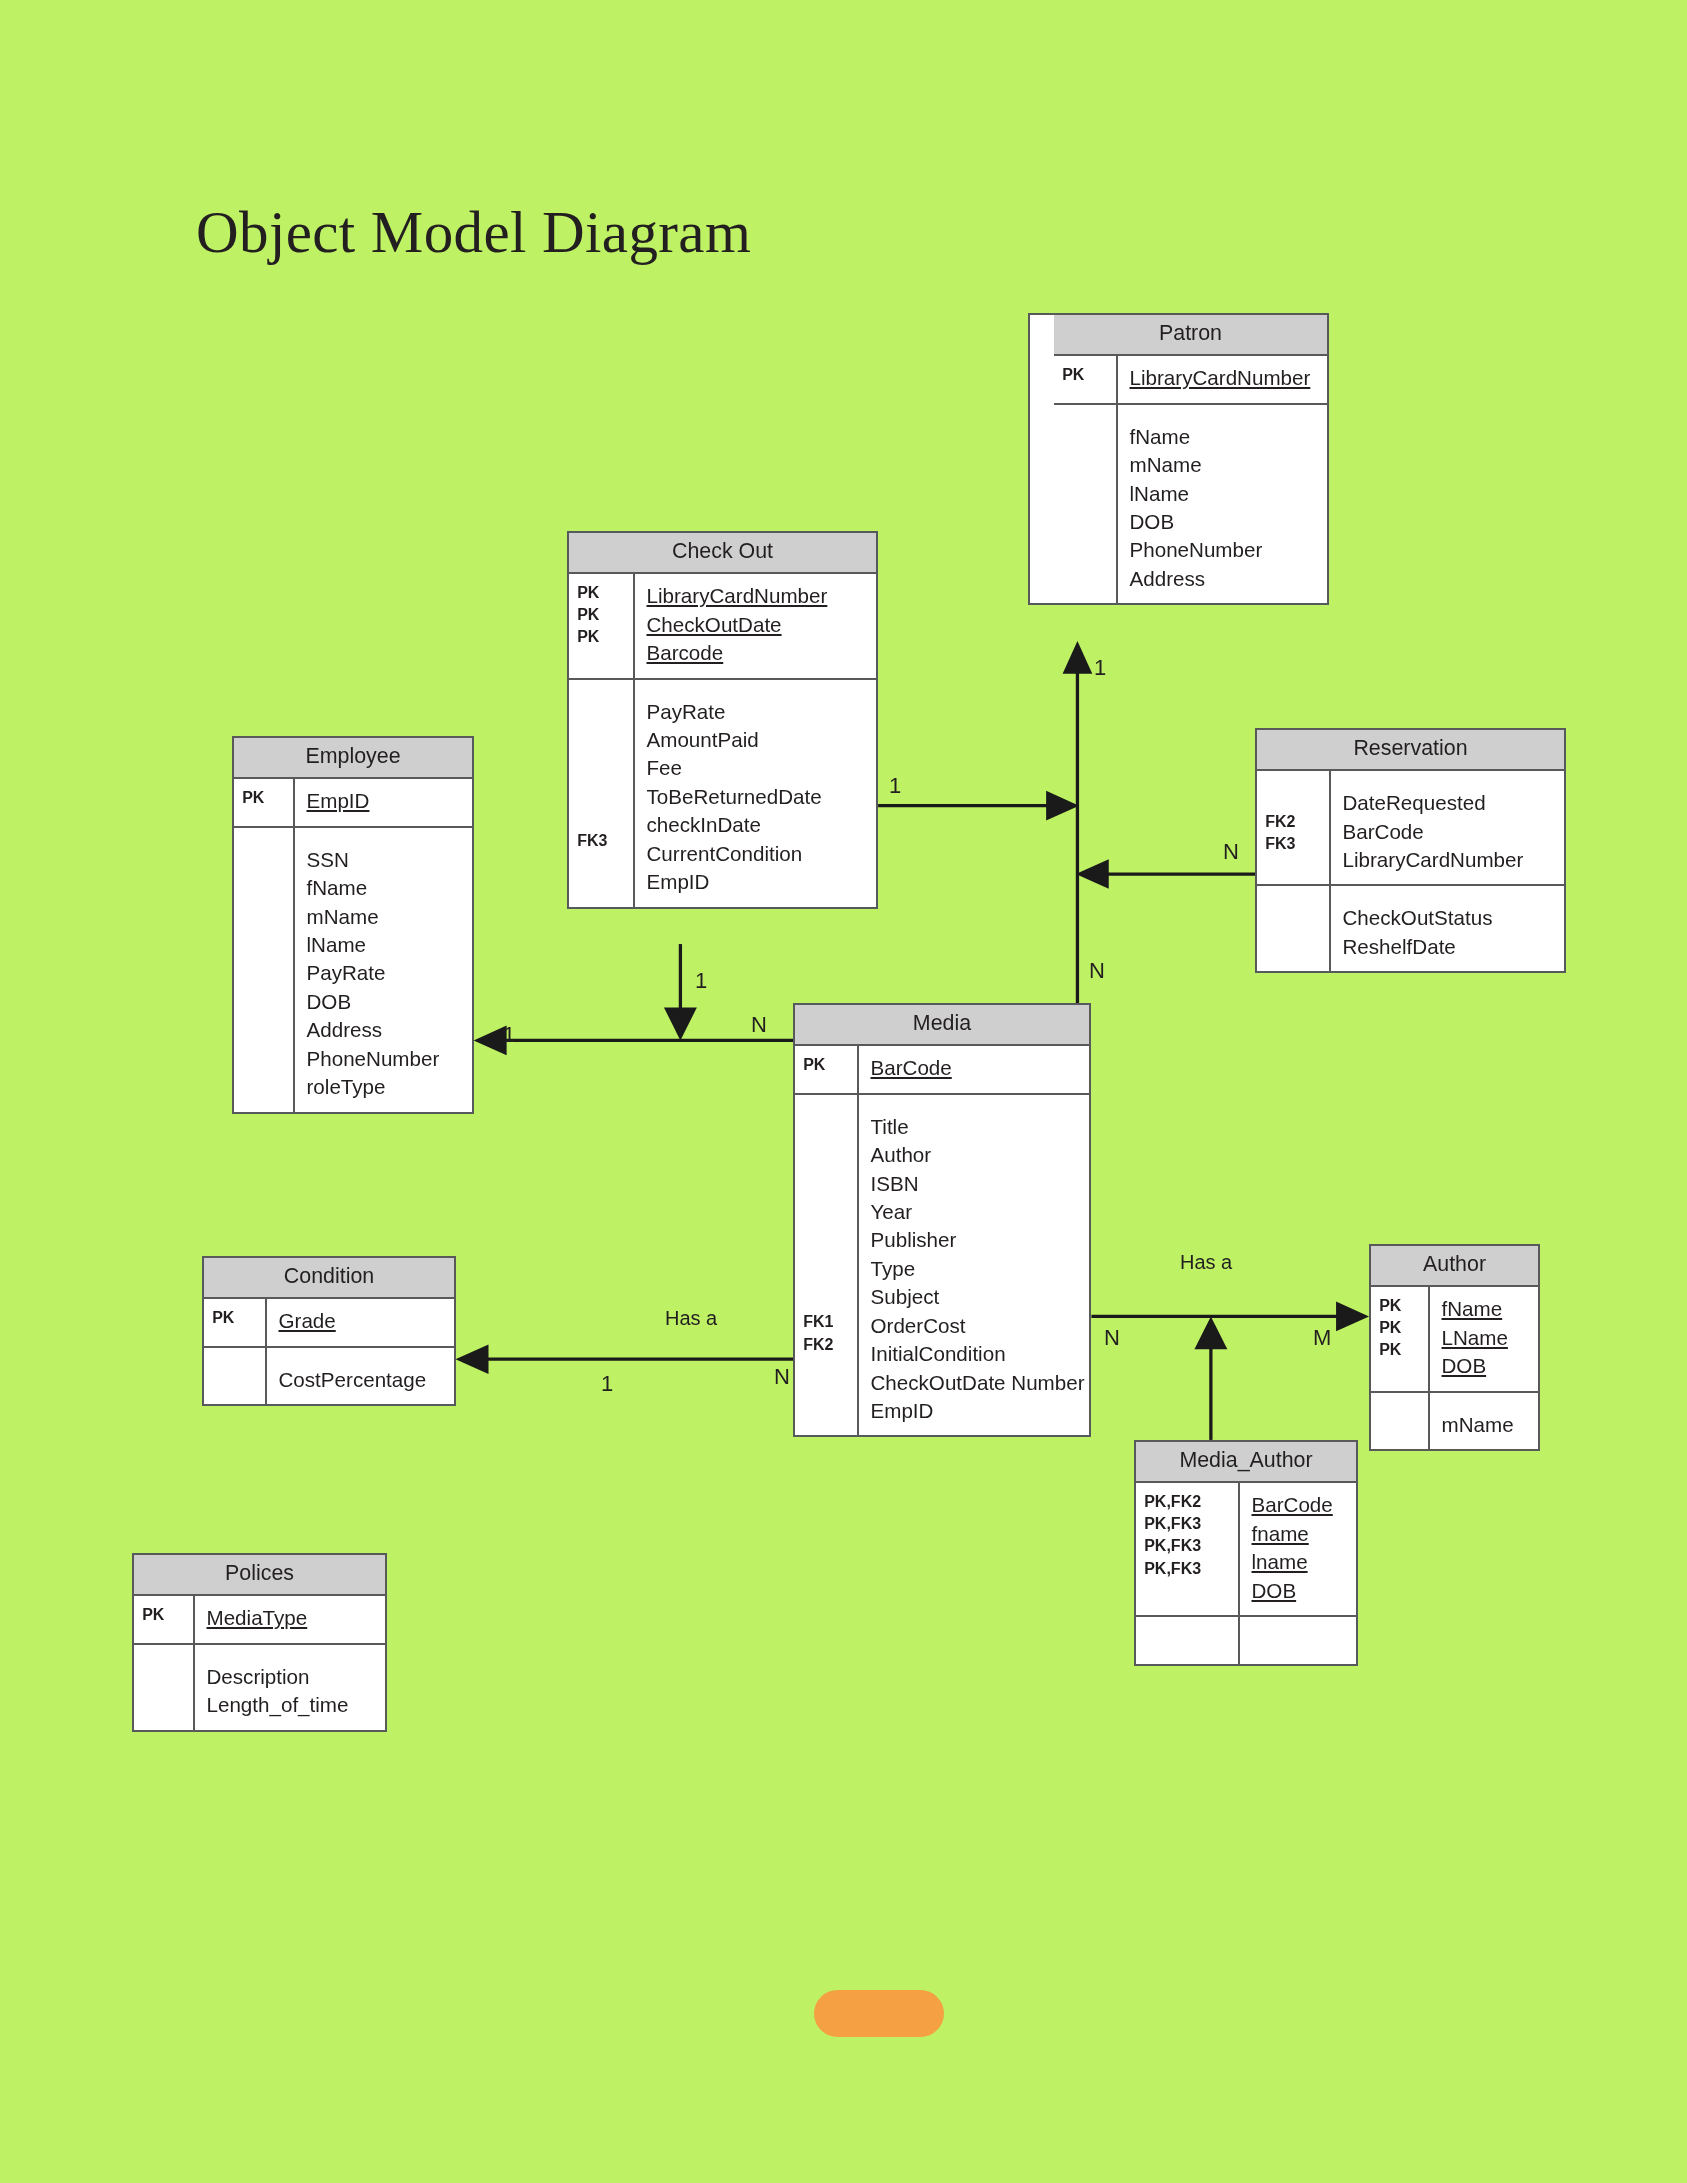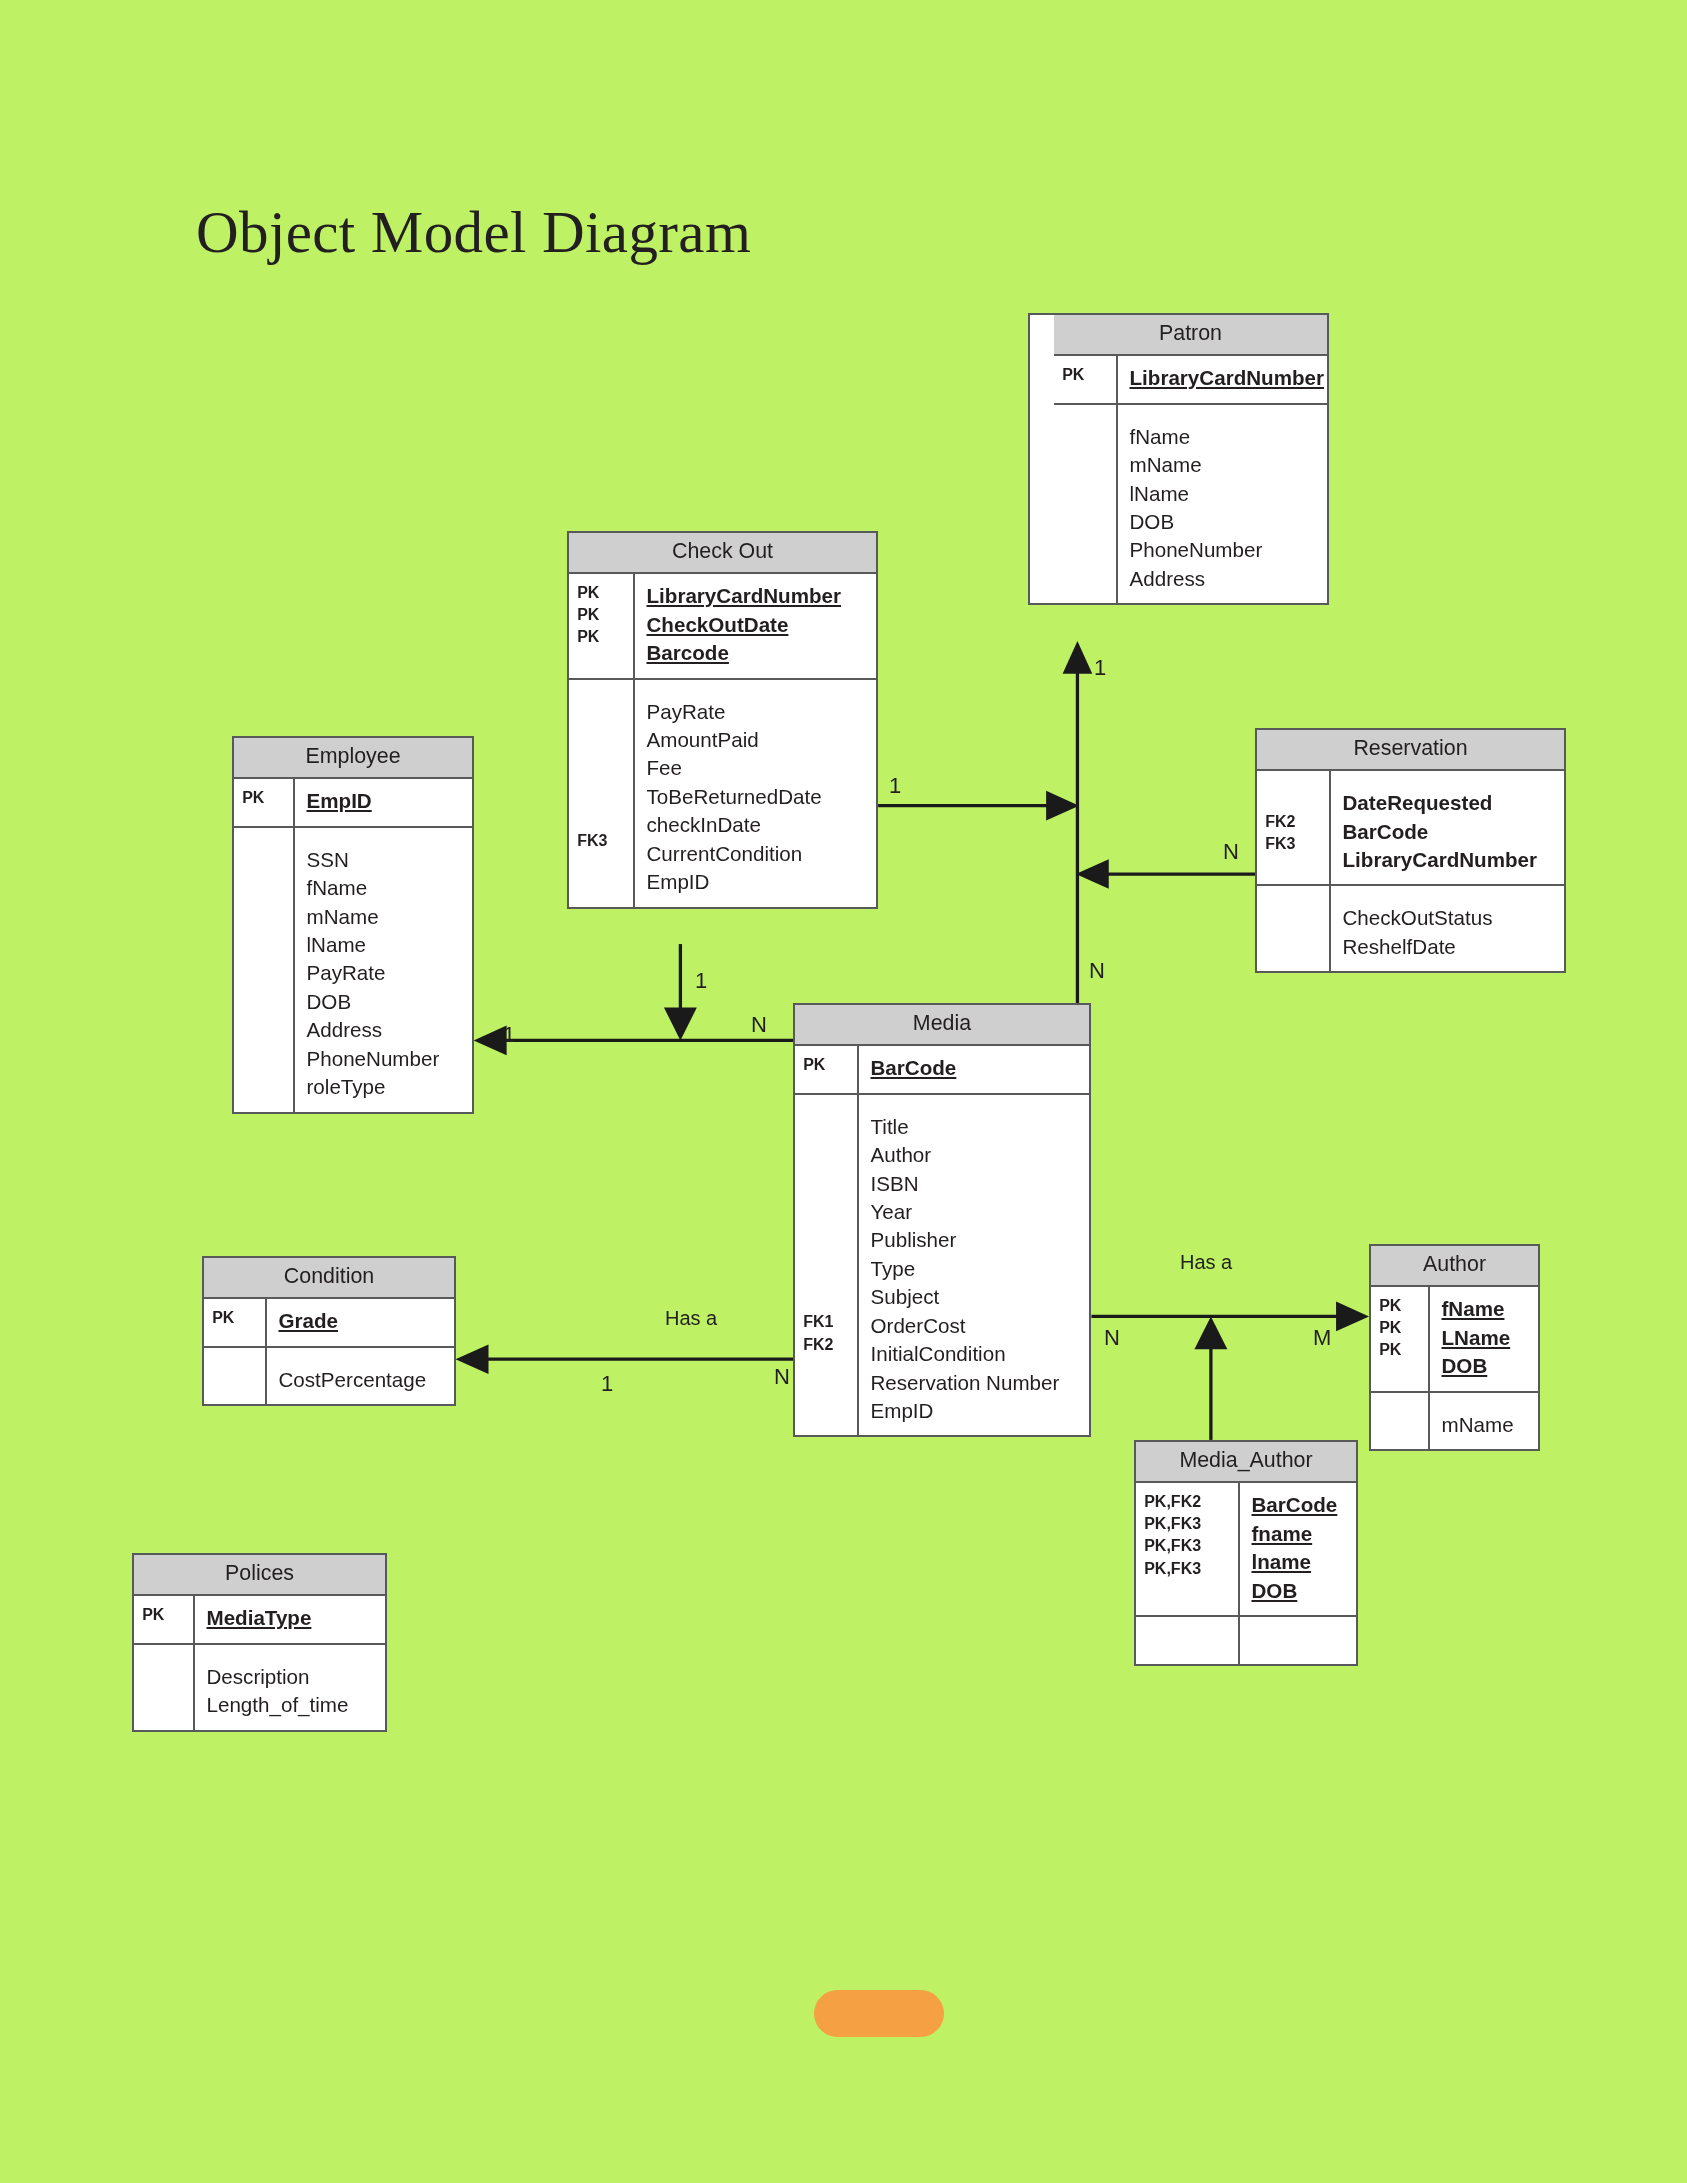--- a/index.html
+++ b/index.html
@@ -84,21 +84,21 @@
   }
   .sect .attrcol {
     flex: 1 1 auto;
     box-sizing: border-box;
     padding: 8.2px 8.2px 10px 11.5px;
     font-size: 20.6px;
     line-height: 1.38;
     color: #231f20;
     white-space: nowrap;
   }
-  .sect.keys .attrcol .attr { font-weight: bold; text-decoration: underline; }
+  .sect.keys .attrcol .attr { font-weight: normal; text-decoration: underline; }
   .sect.keys.nounderline .attrcol .attr { text-decoration: none; }
   .sect .keycol .kline { display: block; min-height: 1.38em; }
   .sect .attrcol .attr { display: block; min-height: 1.38em; }
   .pad-top .attrcol, .pad-top .keycol { padding-top: 18px; }
 
   
   .edge-label {
     position: absolute;
     font-size: 22px;
     color: #231f20;
@@ -328,21 +328,21 @@
       <div class="attrcol">
         <span class="attr">Title</span>
         <span class="attr">Author</span>
         <span class="attr">ISBN</span>
         <span class="attr">Year</span>
         <span class="attr">Publisher</span>
         <span class="attr">Type</span>
         <span class="attr">Subject</span>
         <span class="attr">OrderCost</span>
         <span class="attr">InitialCondition</span>
-        <span class="attr">Reservation Number</span>
+        <span class="attr">CheckOutDate Number</span>
         <span class="attr">EmpID</span>
       </div>
     </div>
   </div>
 
   <div class="entity" id="ent-author" style="left:1369px; top:1244px; width:171px;">
     <div class="ent-header">Author</div>
     <div class="sect keys">
       <div class="keycol" style="width:59px;">
         <span class="kline">PK</span>

